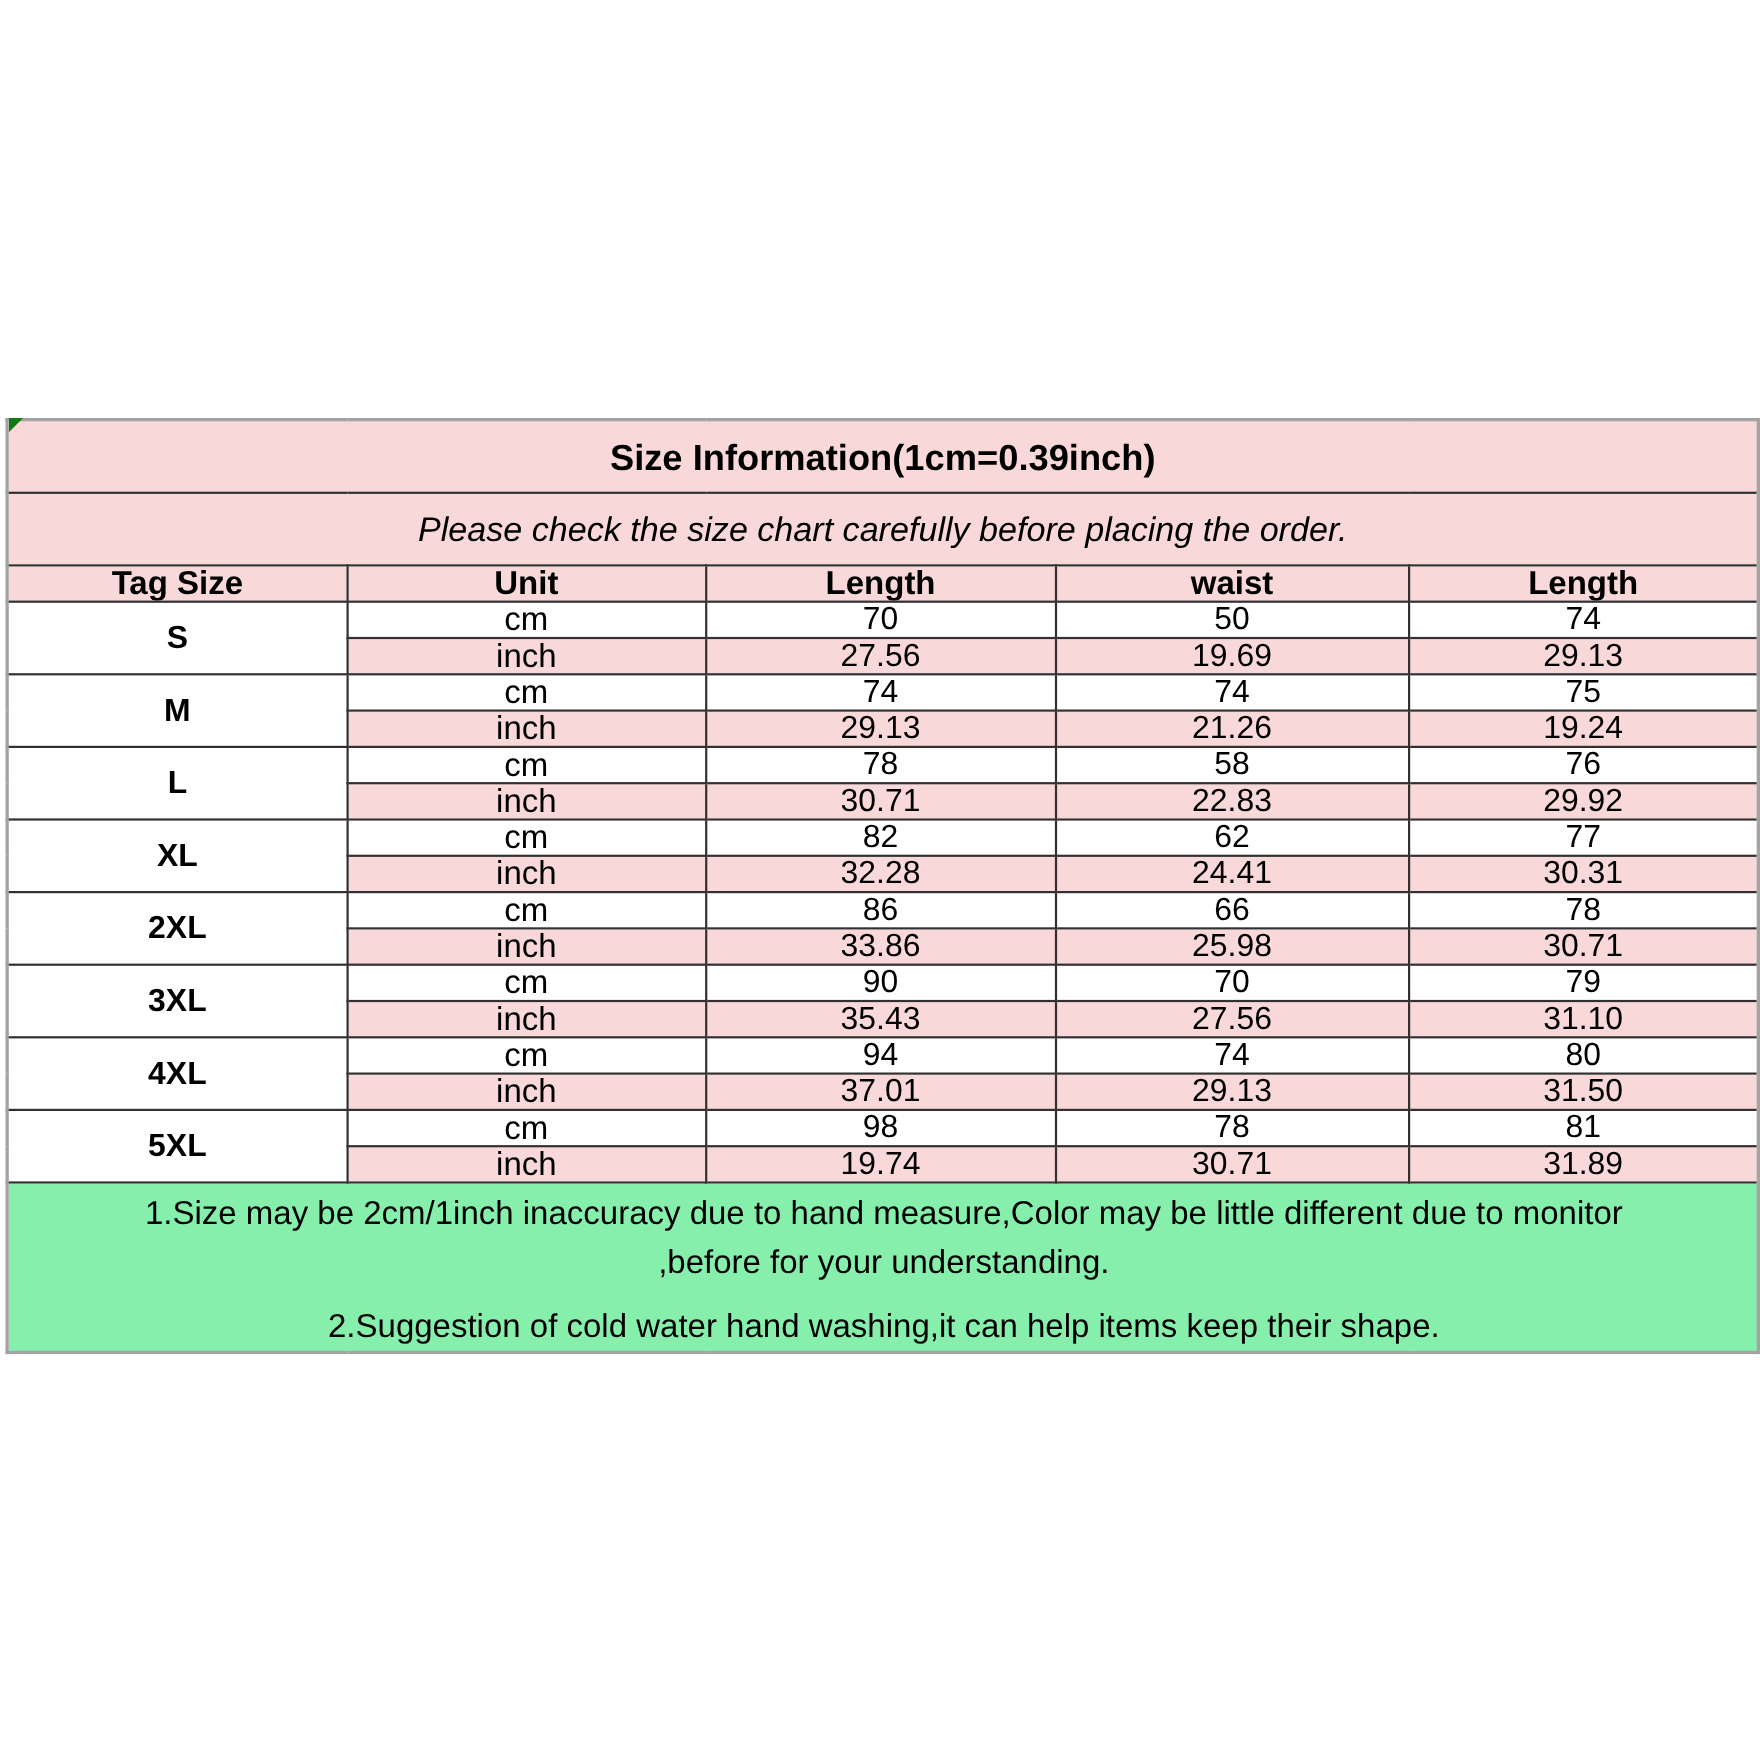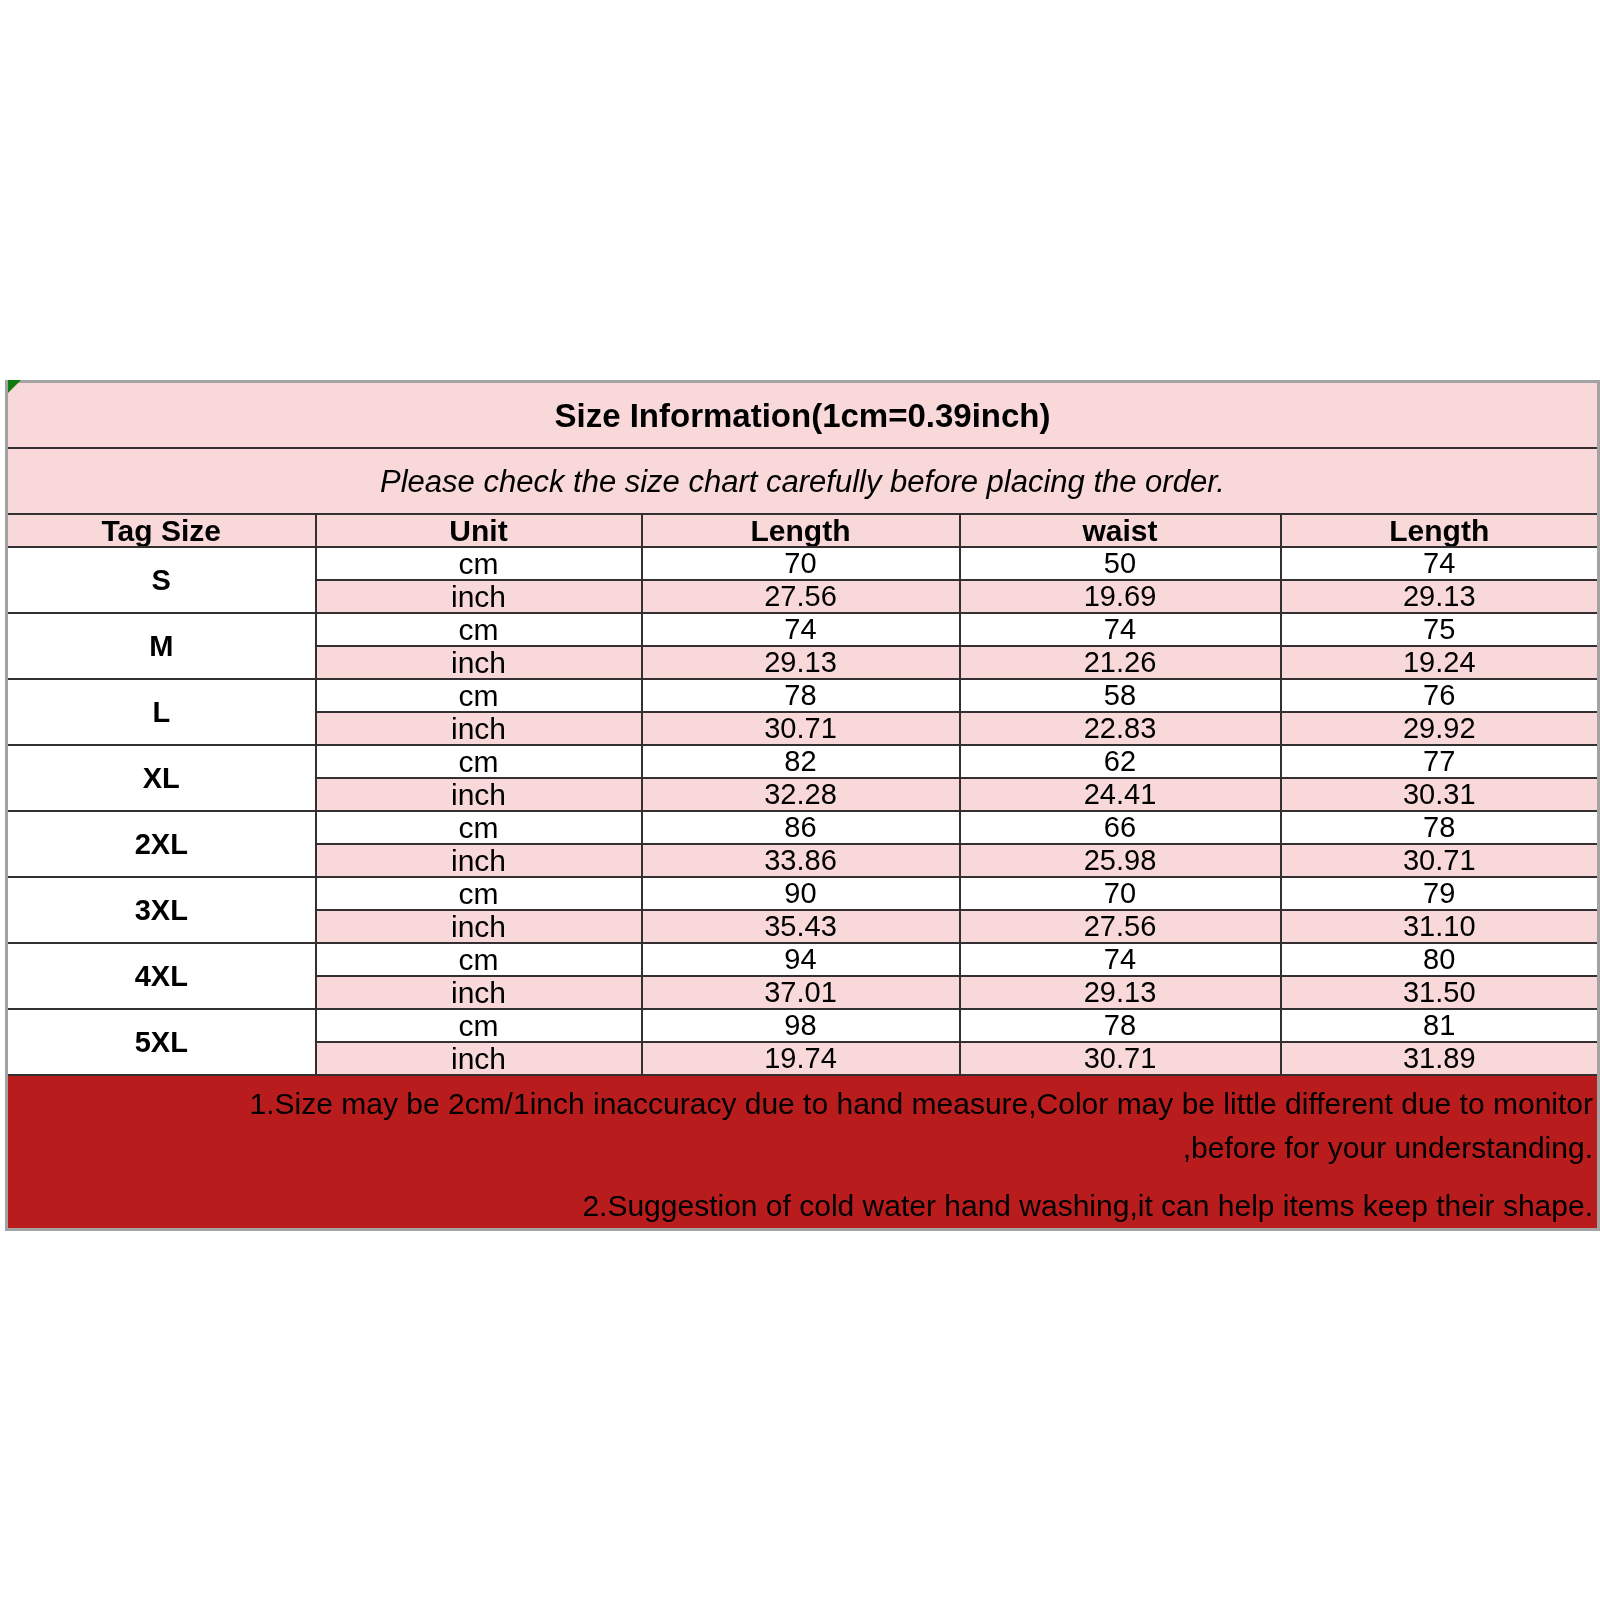--- a/index.html
+++ b/index.html
@@ -52,22 +52,22 @@
   td.tag{
     background:#ffffff;
     font-size:32px;
     font-weight:bold;
   }
   tr.r-cm td{ background:#ffffff; height:31px; font-size:29px;}
   tr.r-inch td{ background:#f8d8d8; height:31px; font-size:29px;}
   tr.r-cm td.unit, tr.r-inch td.unit{ font-size:30px;text-align:center; }
   tr.notes-row td{
     height:140px;
-    background:#b91c1c;
-    text-align:right;
+    background:#86efac;
+    text-align:center;
     white-space:normal;
     vertical-align:top;
     padding:6px 4px 0 6px;
   }
   .note-line{
     font-size:30px;
     line-height:44px;
   }
   .note-line.last{ margin-top:14px; }
   .corner-marker{

